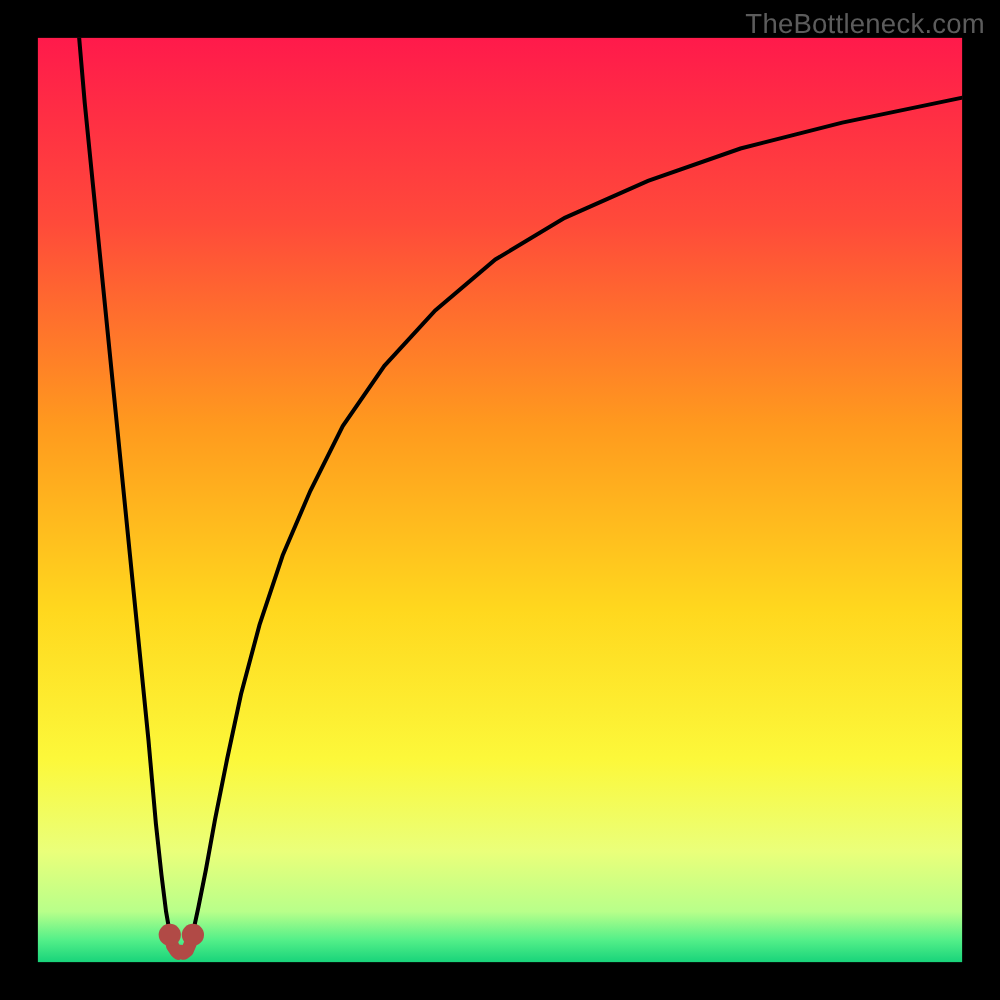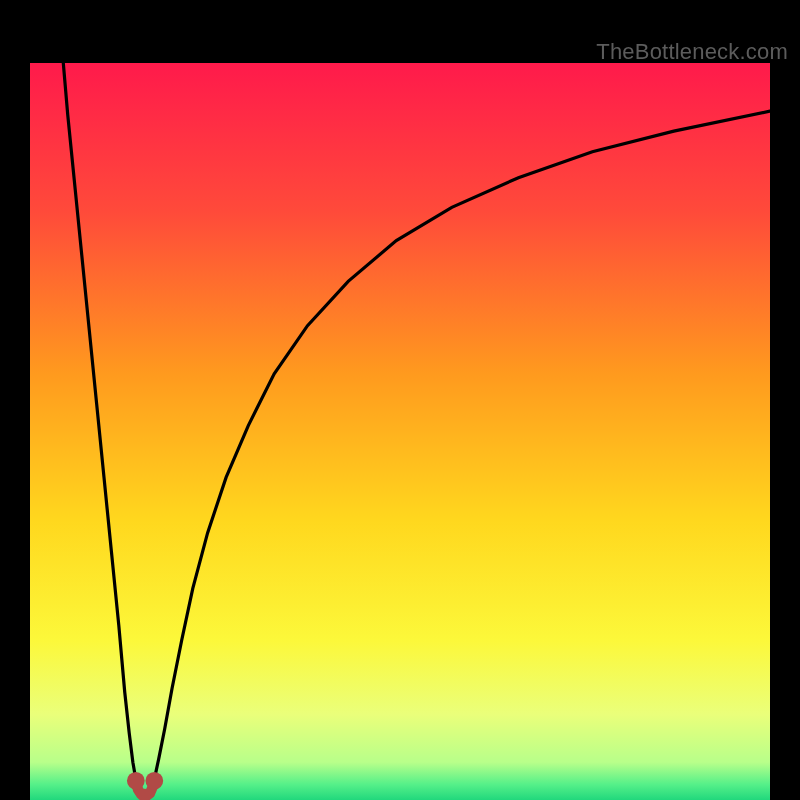--- a/index.html
+++ b/index.html
@@ -9,21 +9,20 @@
     height: 800px;
     background: #000;
     overflow: hidden;
     font-family: Arial, Helvetica, sans-serif;
   }
   .frame {
     position: absolute;
     left: 0; top: 0;
     width: 800px; height: 600px;
     background: #000;
-    margin-top: 33px;
   }
   .plot {
     position: absolute;
     left: 30px;
     top: 30px;
     width: 740px;
     height: 740px;
     overflow: hidden;
   }
   .attrib {

